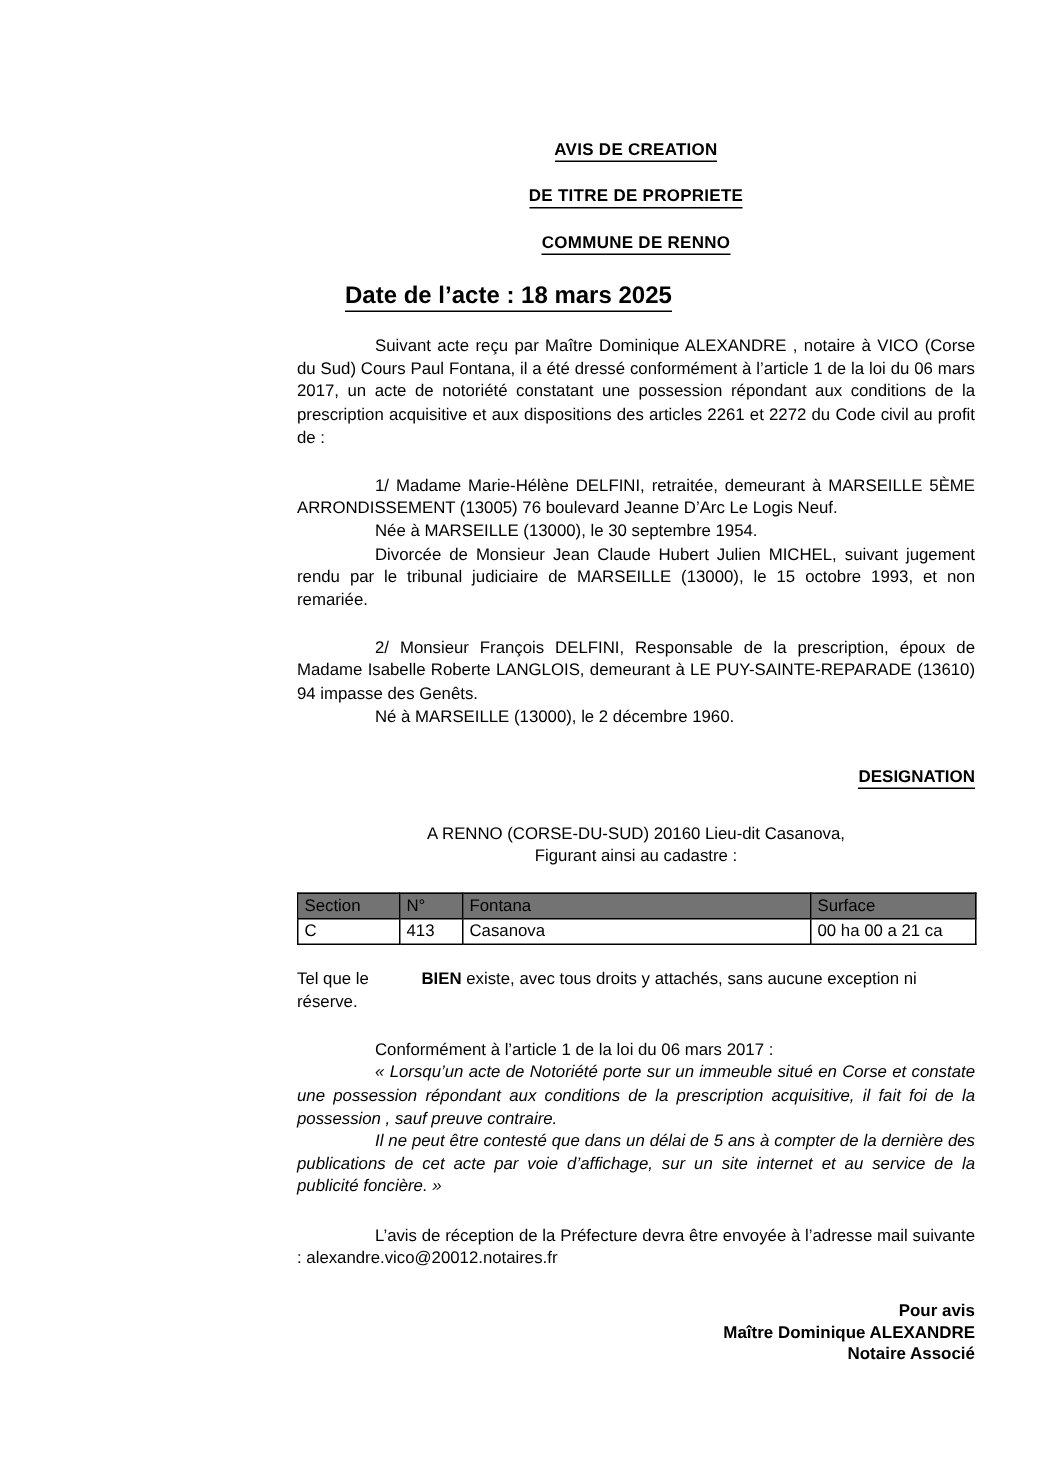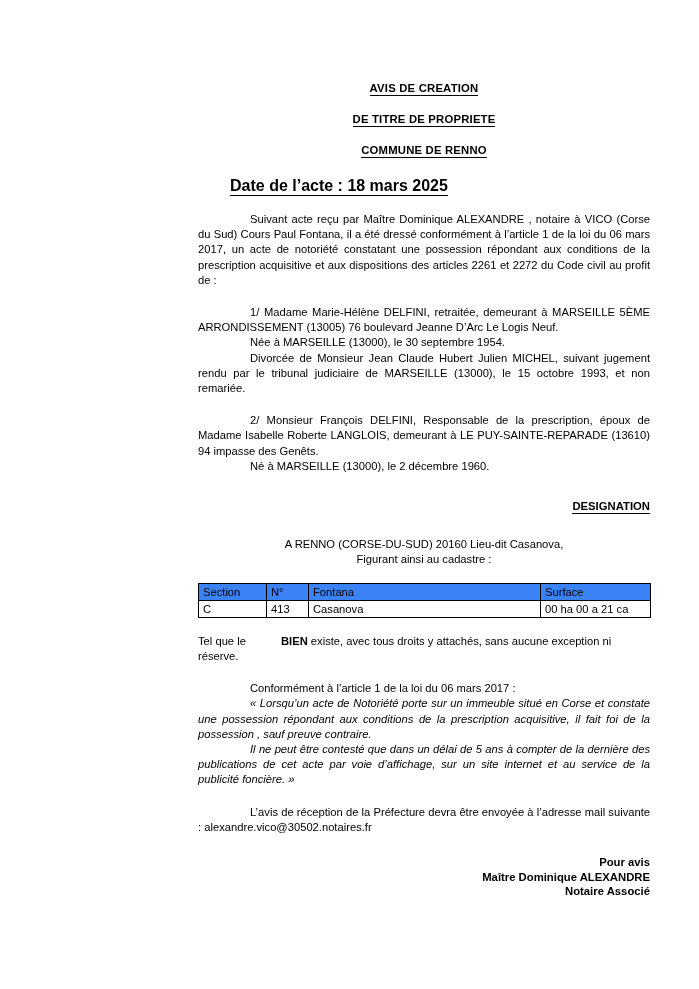--- a/index.html
+++ b/index.html
@@ -22,21 +22,21 @@
   }
 
   .content {
     position: absolute;
     left: 198px;
     top: 0;
     width: 452px;
   }
 
   
-  .title-block { padding-top: 82px; }
+  .title-block { padding-top: 82px; margin-top: 12px; }
   .doc-title {
     text-align: center;
     font-weight: bold;
     font-size: 11.3px;
     letter-spacing: 0.2px;
     margin: 0 0 19px 0;
   }
   .doc-title span {
     border-bottom: 1px solid #000;
     padding-bottom: 1px;
@@ -101,21 +101,21 @@
   table.cadastre th, table.cadastre td {
     border: 1px solid #000000;
     font-size: 11.2px;
     font-weight: normal;
     text-align: left;
     padding: 1px 0 1px 4px;
     line-height: 14px;
     height: 16px;
   }
   table.cadastre th {
-    background: #3b82f6;
+    background: #737373;
   }
   .col-section { width: 68px; }
   .col-num { width: 42px; }
   .col-lieudit { width: 232px; }
   .col-surface { width: 110px; }
 
   
   p.quote {
     font-size: 11.2px;
     line-height: 15.2px;
@@ -186,21 +186,21 @@
       </tbody>
     </table>
 
     <div style="height:16px"></div>
     <p class="body noindent left"><span>Tel que le </span><b class="inline-bold">BIEN</b><span> existe, avec tous droits y attachés, sans aucune exception ni réserve.</span></p>
 
     <p class="body indent gap-lg">Conformément à l’article 1 de la loi du 06 mars 2017 :</p>
     <p class="quote">« Lorsqu’un acte de Notoriété porte sur un immeuble situé en Corse et constate une possession répondant aux conditions de la prescription acquisitive, il fait foi de la possession , sauf preuve contraire.</p>
     <p class="quote">Il ne peut être contesté que dans un délai de 5 ans à compter de la dernière des publications de cet acte par voie d’affichage, sur un site internet et au service de la publicité foncière. »</p>
 
-    <p class="body indent gap-lg">L’avis de réception de la Préfecture devra être envoyée à l’adresse mail suivante : alexandre.vico@30502.notaires.fr</p>
+    <p class="body indent gap-lg">L’avis de réception de la Préfecture devra être envoyée à l’adresse mail suivante : alexandre.vico@20012.notaires.fr</p>
 
     <div style="height:20px"></div>
     <div class="signature">
       <div>Pour avis</div>
       <div>Maître Dominique ALEXANDRE</div>
       <div>Notaire Associé</div>
     </div>
 
   </div>
 </div>

